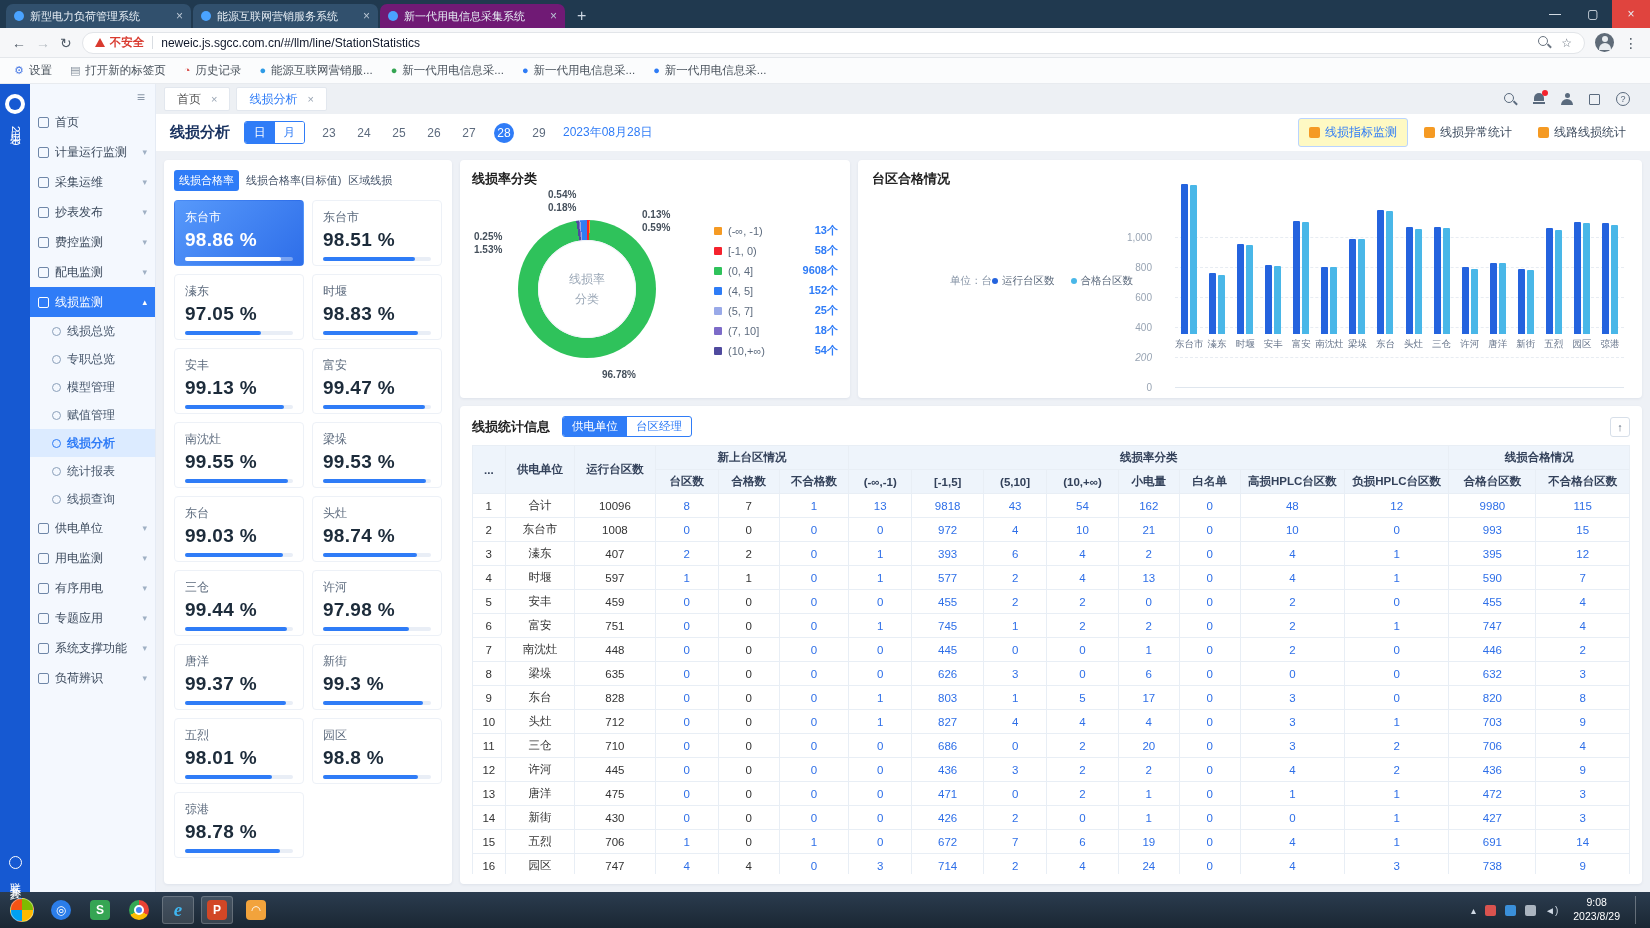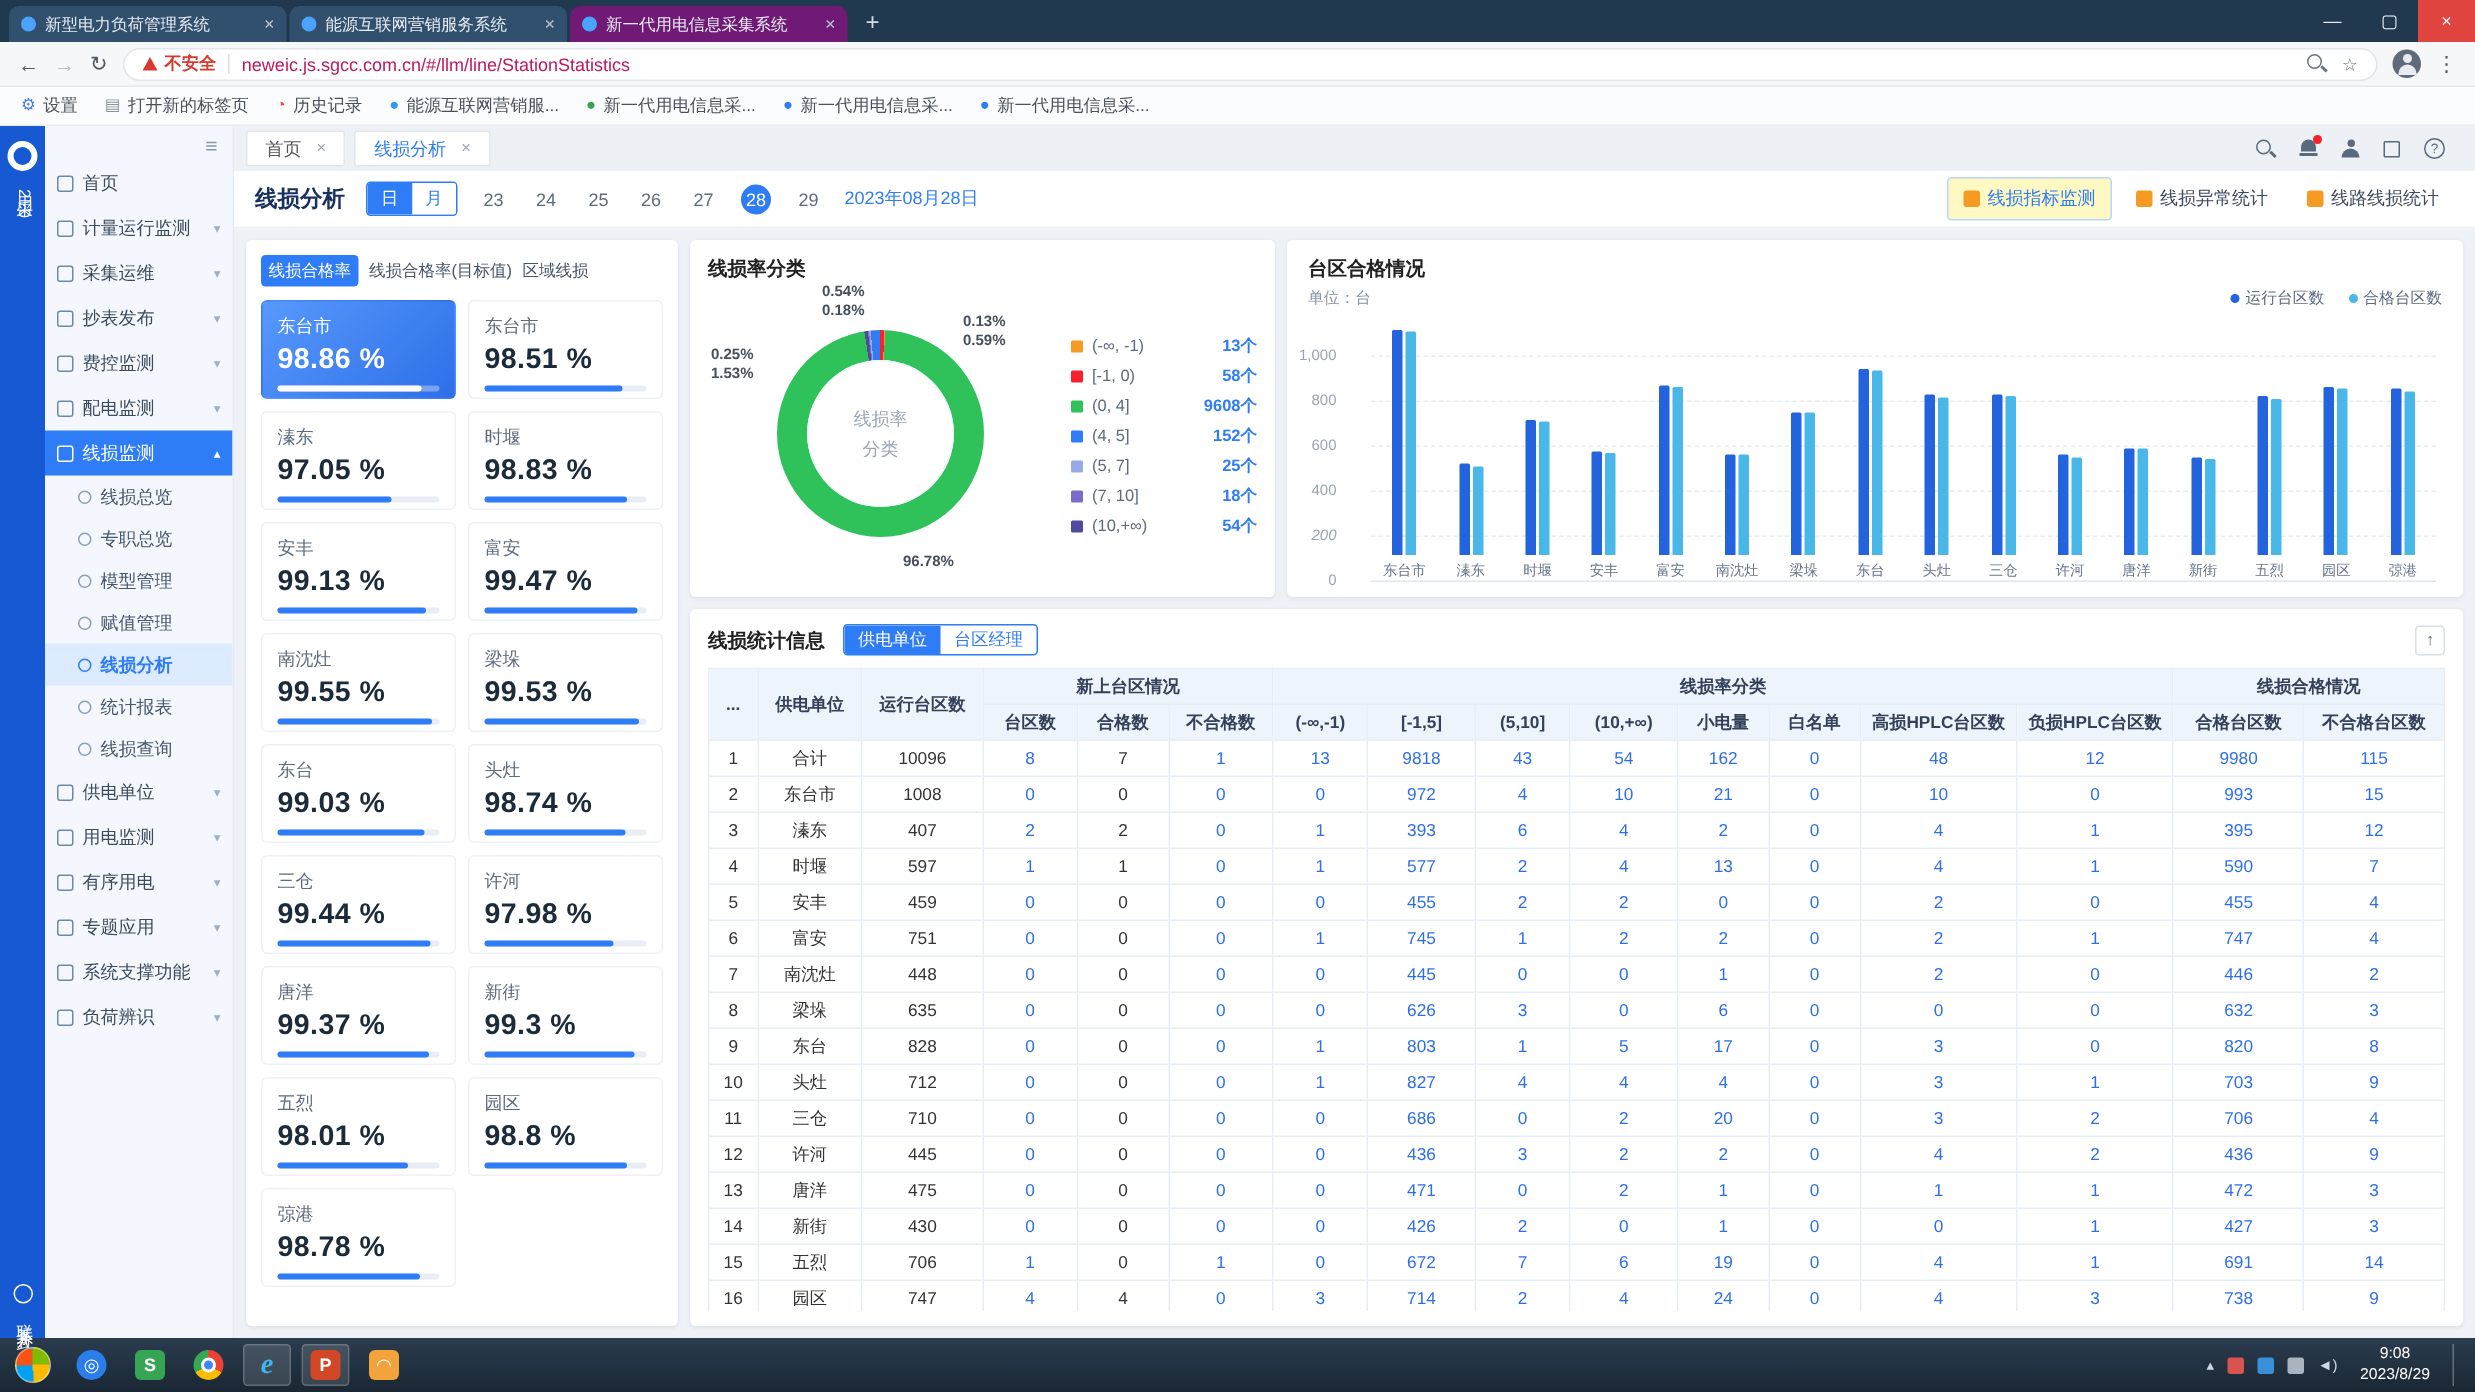--- a/index.html
+++ b/index.html
@@ -19,21 +19,21 @@
 .wc{width:38px;height:100%;display:flex;align-items:center;justify-content:center;color:#e8eef5;font-size:12px}
 .wc.close{background:#e0443e}
 
 #addressbar{height:30px;background:#f6f7f9;display:flex;align-items:center;gap:10px;padding:0 12px;border-bottom:1px solid #e4e7eb}
 .navic{font-size:14px;color:#4f5a66}
 .navic.fwd{color:#b7bdc4}
 #urlbox{flex:1;height:22px;background:#fff;border:1px solid #e2e5e9;border-radius:11px;display:flex;align-items:center;padding:0 12px;gap:8px}
 #warn{color:#d93a2f;font-size:11.5px;display:flex;gap:5px;align-items:center;font-weight:bold}
 .warn-tri{width:0;height:0;border-left:5px solid transparent;border-right:5px solid transparent;border-bottom:9px solid #d93a2f}
 .vsep{width:1px;height:13px;background:#d9dde2}
-#url{color:#be185d;font-size:12px}
+#url{color:#0f172a;font-size:12px}
 #url-right{margin-left:auto;display:flex;gap:10px;color:#6a7480;font-size:12px;align-items:center}
 #avatar{width:19px;height:19px;border-radius:50%;background:#5f6b78;position:relative}
 #avatar::before{content:"";position:absolute;left:6.5px;top:3px;width:6px;height:6px;border-radius:50%;background:#e8ecf0}
 #avatar::after{content:"";position:absolute;left:3.5px;top:10px;width:12px;height:7px;border-radius:6px 6px 0 0;background:#e8ecf0}
 
 #bookmarks{height:26px;background:#fbfcfd;display:flex;align-items:center;gap:18px;padding:0 14px;border-bottom:1px solid #e8ebef;font-size:11.5px;color:#49525c}
 .bm{display:flex;align-items:center;gap:5px}
 .bm .g{font-size:11px;line-height:1}
 
 
@@ -121,21 +121,21 @@
 #donut-chart{position:relative;width:238px;height:205px;flex:none}
 #donut{position:absolute;left:46px;top:32px;width:138px;height:138px;border-radius:50%}
 #donut::after{content:"";position:absolute;inset:20px;background:#fff;border-radius:50%;box-shadow:inset 0 0 0 1px #f1f4f8}
 #donut-center{position:absolute;left:46px;top:32px;width:138px;height:138px;display:flex;flex-direction:column;align-items:center;justify-content:center;color:#9aa7b6;font-size:12px;gap:3px;z-index:2}
 .dlabel{position:absolute;font-size:10px;color:#45505c;line-height:1.3;text-align:center;font-weight:bold}
 #donut-legend{flex:1;display:flex;flex-direction:column;gap:5px;padding-left:4px}
 .litem{display:flex;align-items:center;font-size:11px;color:#5d6b7e}
 .lsq{width:8px;height:8px;border-radius:1px;margin-right:6px;flex:none}
 .lcount{margin-left:auto;color:#2f7cf7;font-weight:bold}
 
-#bar-panel{flex:1;padding:10px 14px;display:flex;flex-direction:column;min-width:0}
+#bar-panel{flex:1;padding:10px 14px;display:flex;flex-direction:row;min-width:0}
 #bar-meta{display:flex;justify-content:space-between;align-items:center;font-size:10.5px;color:#8593a5;margin-top:4px}
 #bar-legend{display:flex;gap:16px;align-items:center;font-size:10.5px;color:#5d6b7e}
 .ldot{width:6px;height:6px;border-radius:50%;margin-right:4px;display:inline-block}
 #chart{position:relative;flex:1;margin-left:42px;margin-top:14px;margin-right:4px}
 .gline{position:absolute;left:0;right:0;border-top:1px dashed #e7ecf2}
 .gline.base{border-top:1px solid #dfe6ee}
 .ylab{position:absolute;right:100%;margin-right:23px;font-size:10px;color:#98a4b3;white-space:nowrap}
 #groups{position:absolute;left:0;right:0;top:0;height:150px;display:flex;align-items:flex-end}
 .bgroup{flex:1;display:flex;justify-content:center;align-items:flex-end;gap:2px;height:100%}
 .bbar{width:7px;border-radius:1px 1px 0 0;align-self:flex-end}

